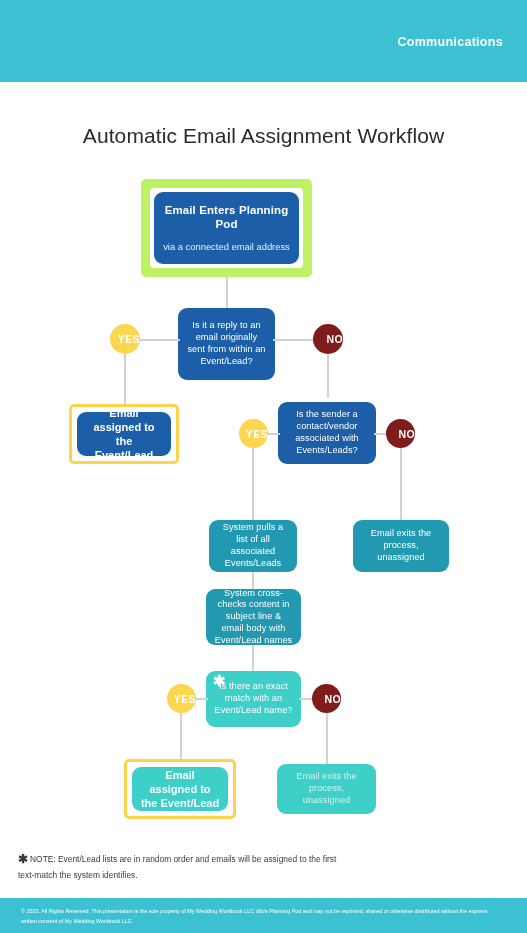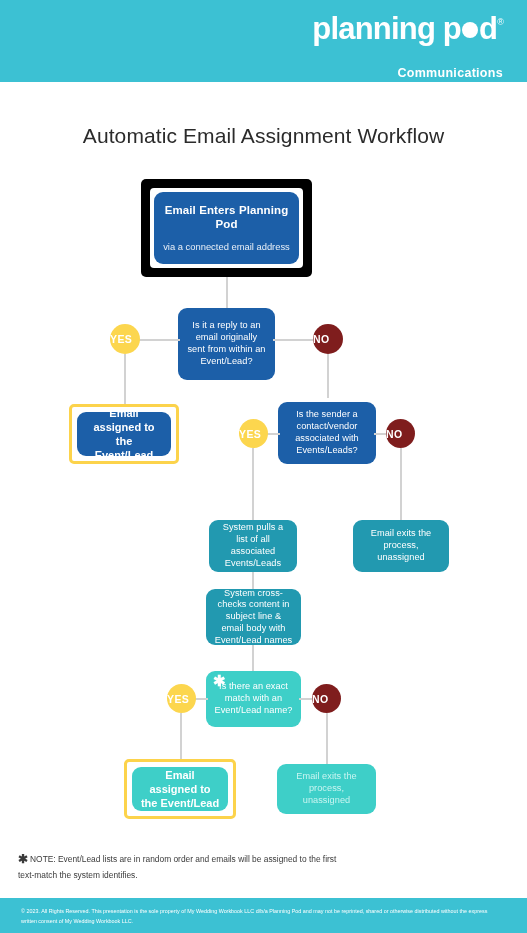--- a/index.html
+++ b/index.html
@@ -112,21 +112,21 @@
     margin-top: 9px;
     color: #e8eff7;
   }
   .node .t-bold2 {
     font-weight: bold;
     font-size: 11px;
   }
 
   
   .frame-outer {
-    background: #000000;
+    background: #bef264;
     border-radius: 5px;
     padding: 9px;
   }
   .frame-inner {
     background: #ffffff;
     border-radius: 4px;
     padding: 4px;
     width: 100%; height: 100%;
   }
 
@@ -136,21 +136,21 @@
     border-radius: 5px;
     background: #ffffff;
     padding: 5px;
   }
 
   
   .pill {
     border-radius: 50%;
     display: flex;
     align-items: center;
-    justify-content: flex-start;
+    justify-content: flex-end;
     color: #ffffff;
     font-weight: bold;
     font-size: 10.5px;
     letter-spacing: 0.4px;
   }
   .pill-yes { background: #fcd64e; }
   .pill-no  { background: #7f1d1d; }
 
   .asterisk {
     position: absolute;
@@ -191,21 +191,20 @@
     font-size: 5.4px;
     color: #ffffff;
     line-height: 1.85;
   }
 </style>
 </head>
 <body>
 
 <div class="header">
   <div class="logo-wrap">
-    <div class="logo-main"><span>planning p</span><span class="logo-dot"></span><span>d</span><span class="logo-tm">®</span></div>
     <div class="logo-sub">Communications</div>
   </div>
 </div>
 
 <div class="page-title">Automatic Email Assignment Workflow</div>
 
 <div class="canvas">
 
   <div class="line v" style="left:226px; top:277px; height:31px;"></div>
 

